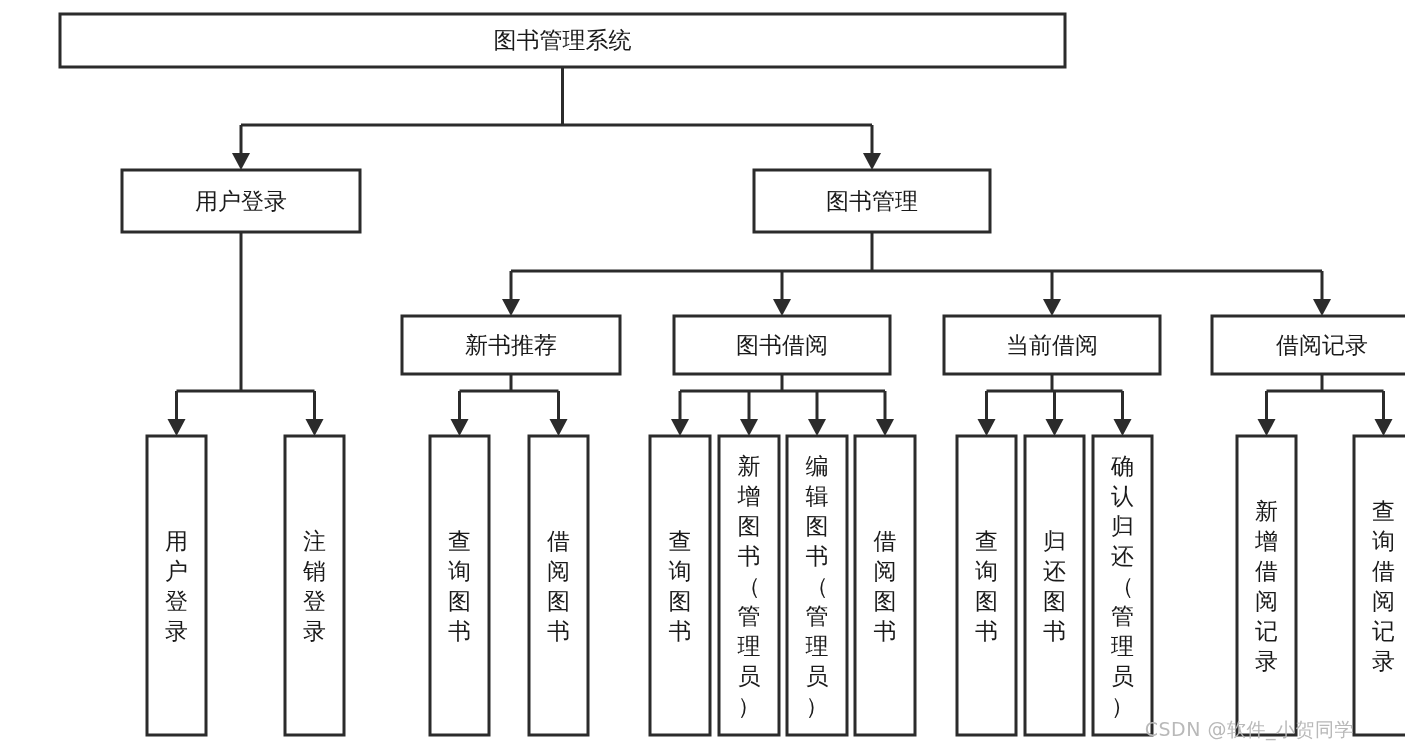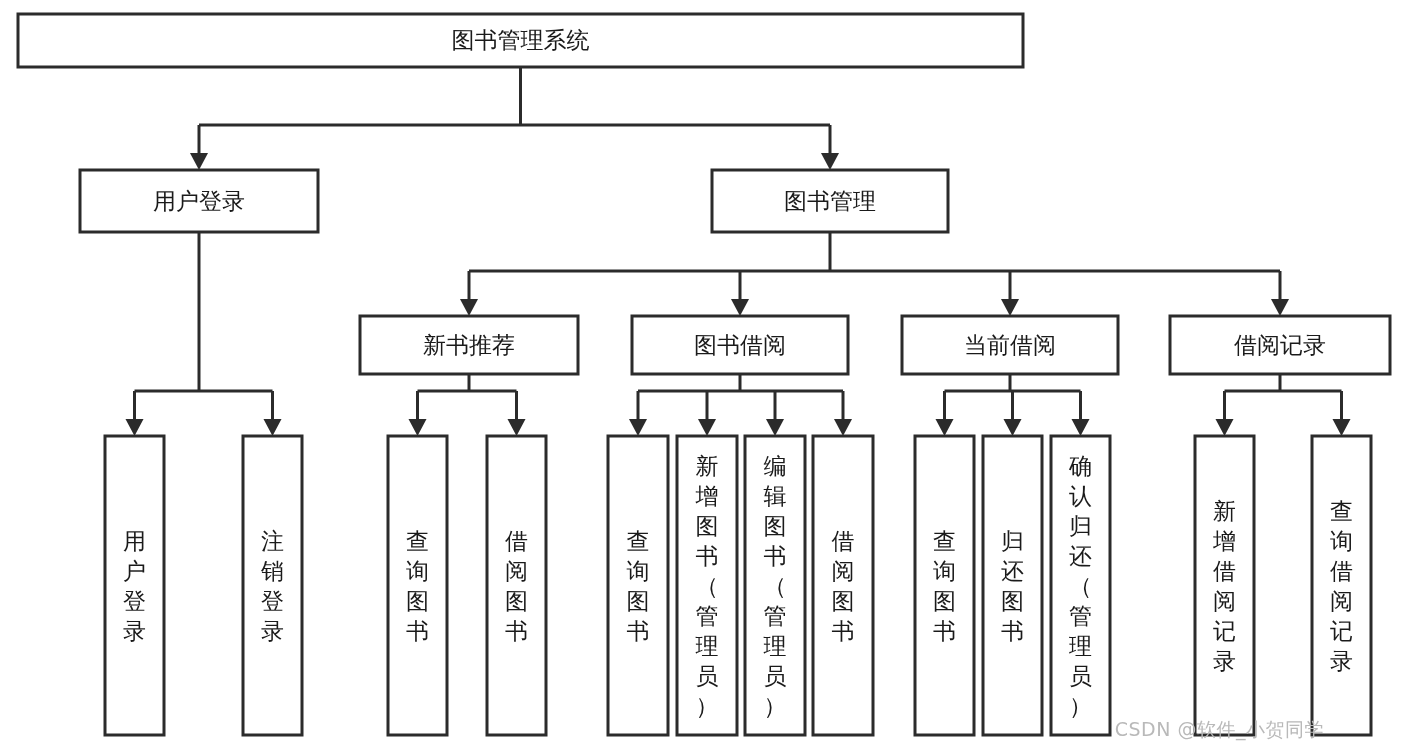--- a/index.html
+++ b/index.html
@@ -1,38 +1,38 @@
 <!DOCTYPE html>
 <html><head>
 <meta charset="utf-8">
 <style>
   html,body{margin:0;padding:0;background:#ffffff;}
   body{
     width:1405px;height:747px;overflow:hidden;
     font-family:"DejaVu Sans","Liberation Sans",sans-serif;
     color:#1a1a1a;
   }
-  #stage{position:relative;width:1332px;height:747px;background:#fff;}
+  #stage{position:relative;width:1332px;height:747px;background:#fff;margin-left:42px;}
   svg.diagram{position:absolute;left:0;top:0;width:1405px;height:747px;}
   .nodebox{fill:#ffffff;stroke:#2b2b2b;stroke-width:3;}
   .link{stroke:#2b2b2b;stroke-width:3;fill:none;}
   .arrowhead{fill:#2b2b2b;stroke:none;}
   .nodelabel{
     font-family:"DejaVu Sans","Liberation Sans",sans-serif;
     font-size:23px;fill:#1a1a1a;
     dominant-baseline:middle;text-anchor:middle;
     white-space:pre;
   }
   .vlabel{
     font-family:"DejaVu Sans","Liberation Sans",sans-serif;
     font-size:23px;fill:#1a1a1a;
     text-anchor:middle;
   }
   .watermark{
-    position:absolute;right:8px;bottom:4px;
+    position:absolute;right:20px;bottom:4px;
     font-family:"DejaVu Sans","Liberation Sans",sans-serif;
     font-size:19px;color:#b9b9b9;letter-spacing:.5px;
     pointer-events:none;user-select:none;white-space:nowrap;
   }
 </style>
 </head>
 <body>
 
 <div id="stage">
   <svg class="diagram" id="diagram-svg" viewBox="0 0 1405 747">

